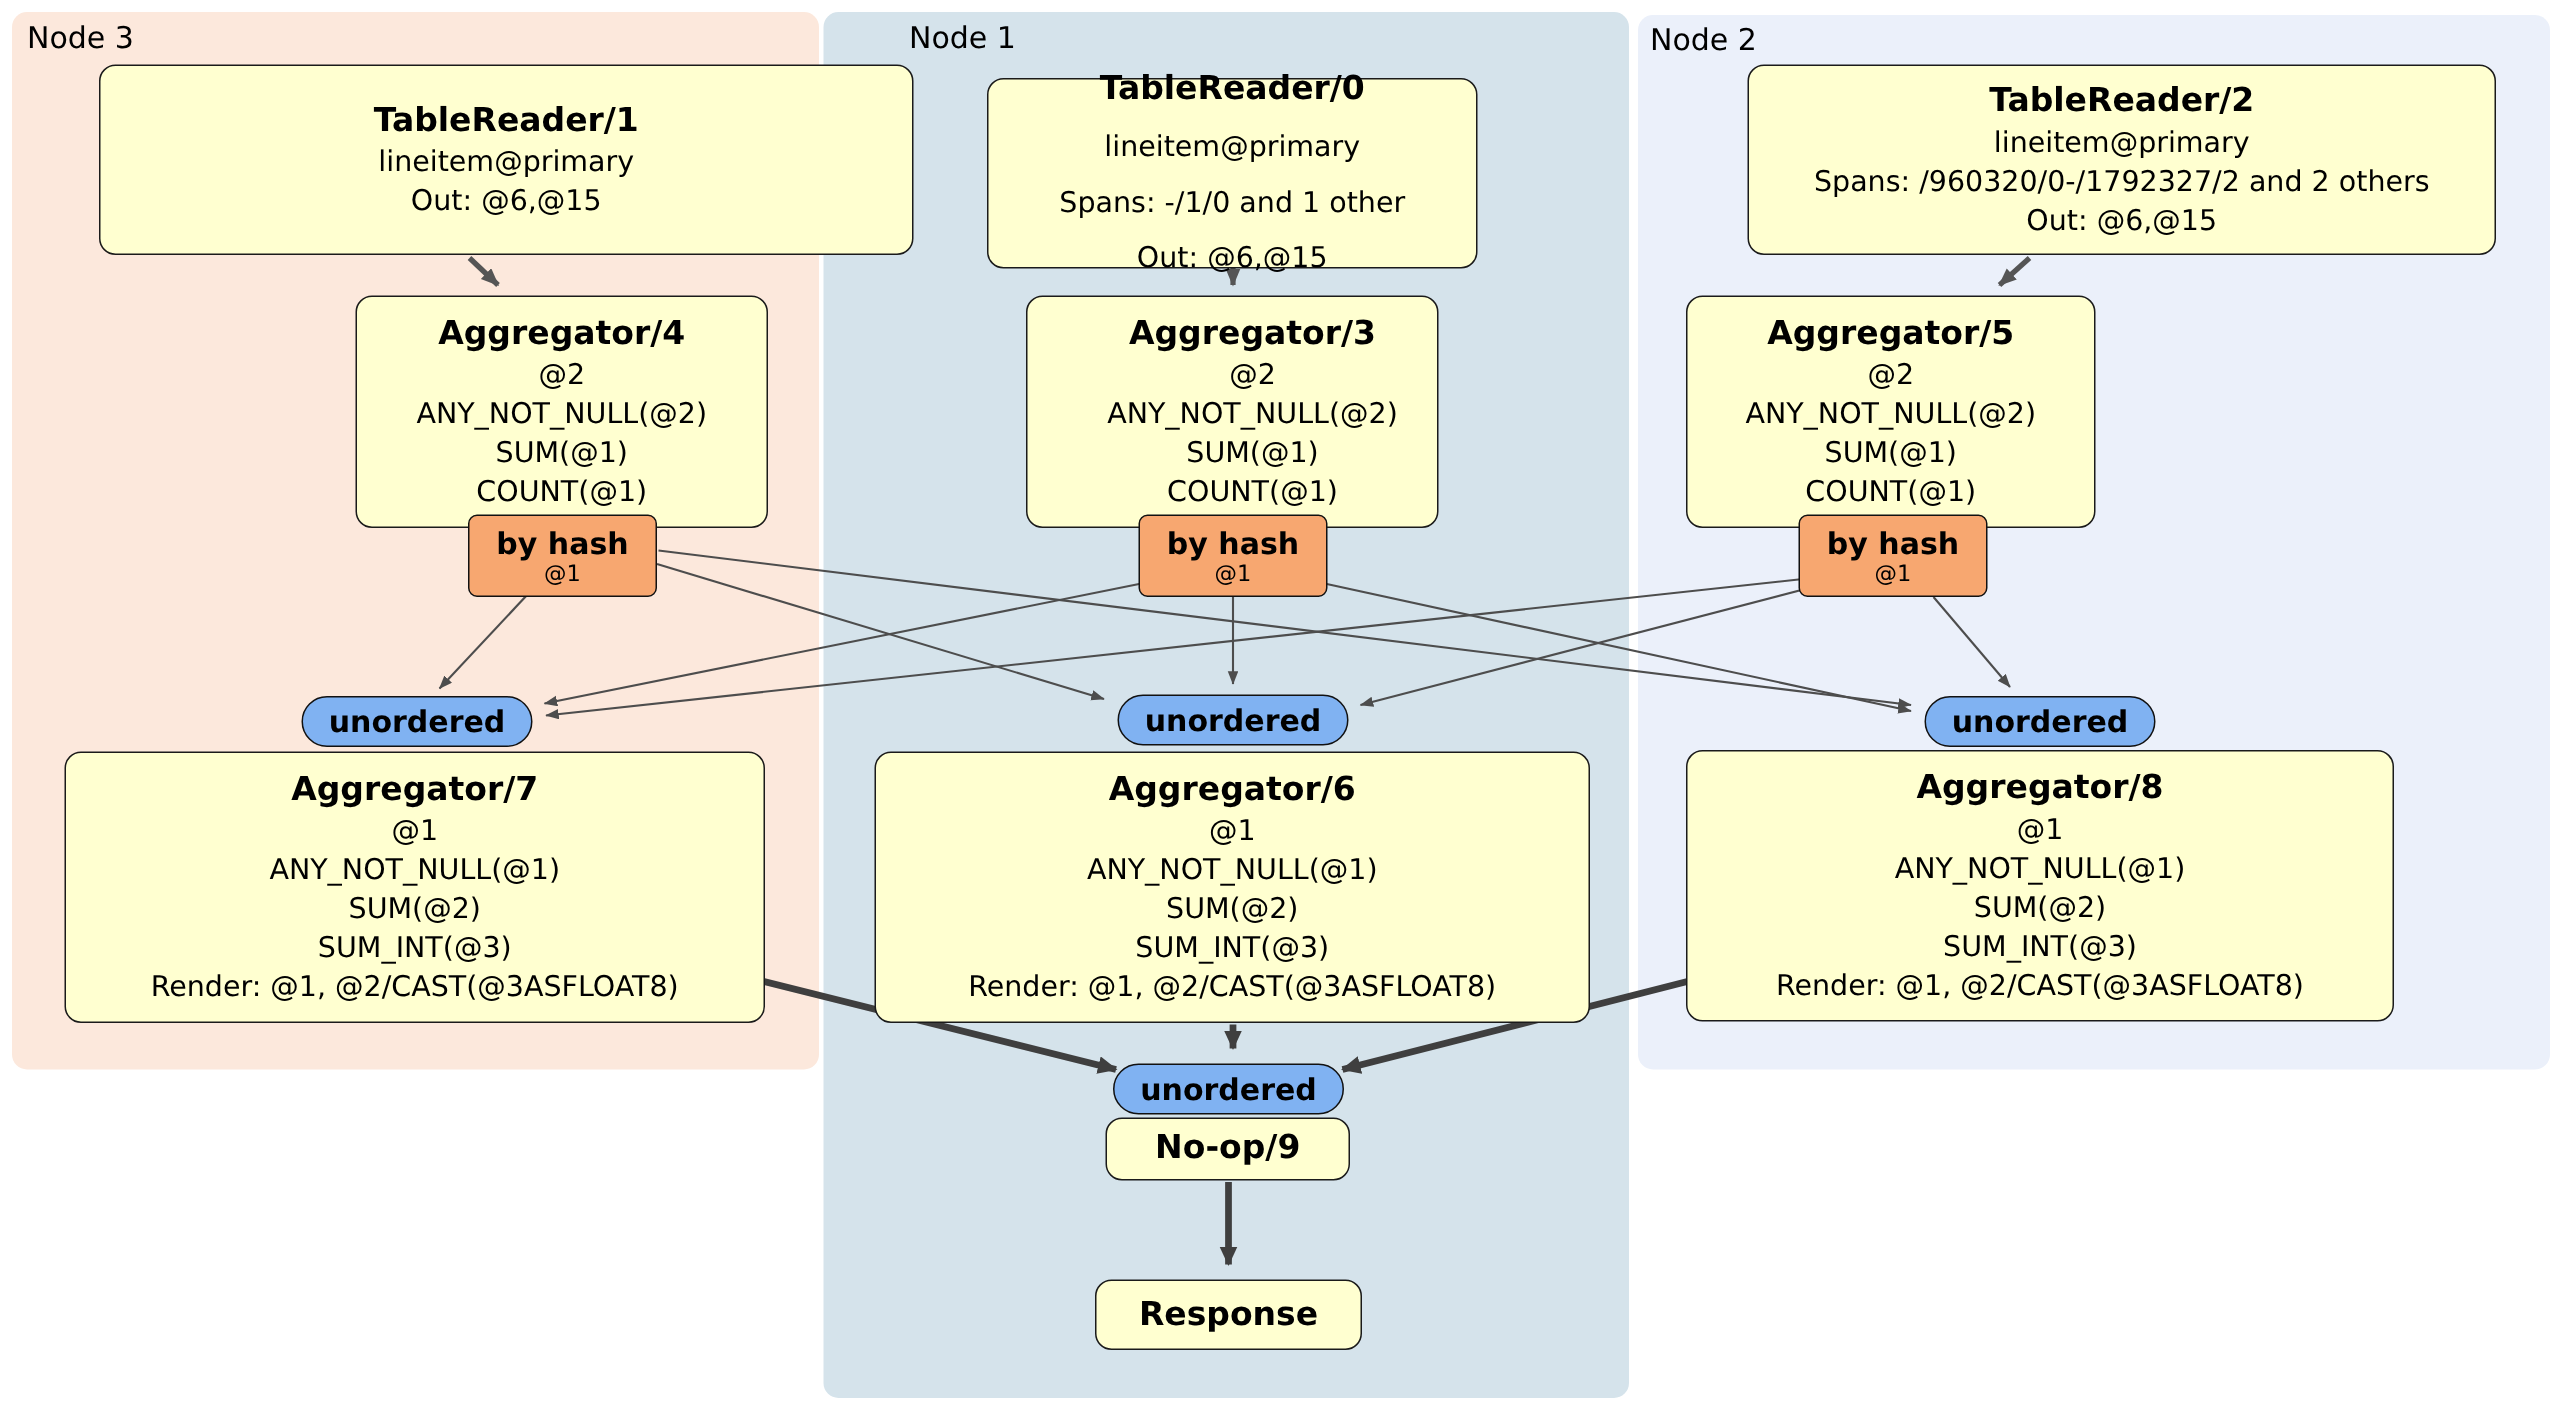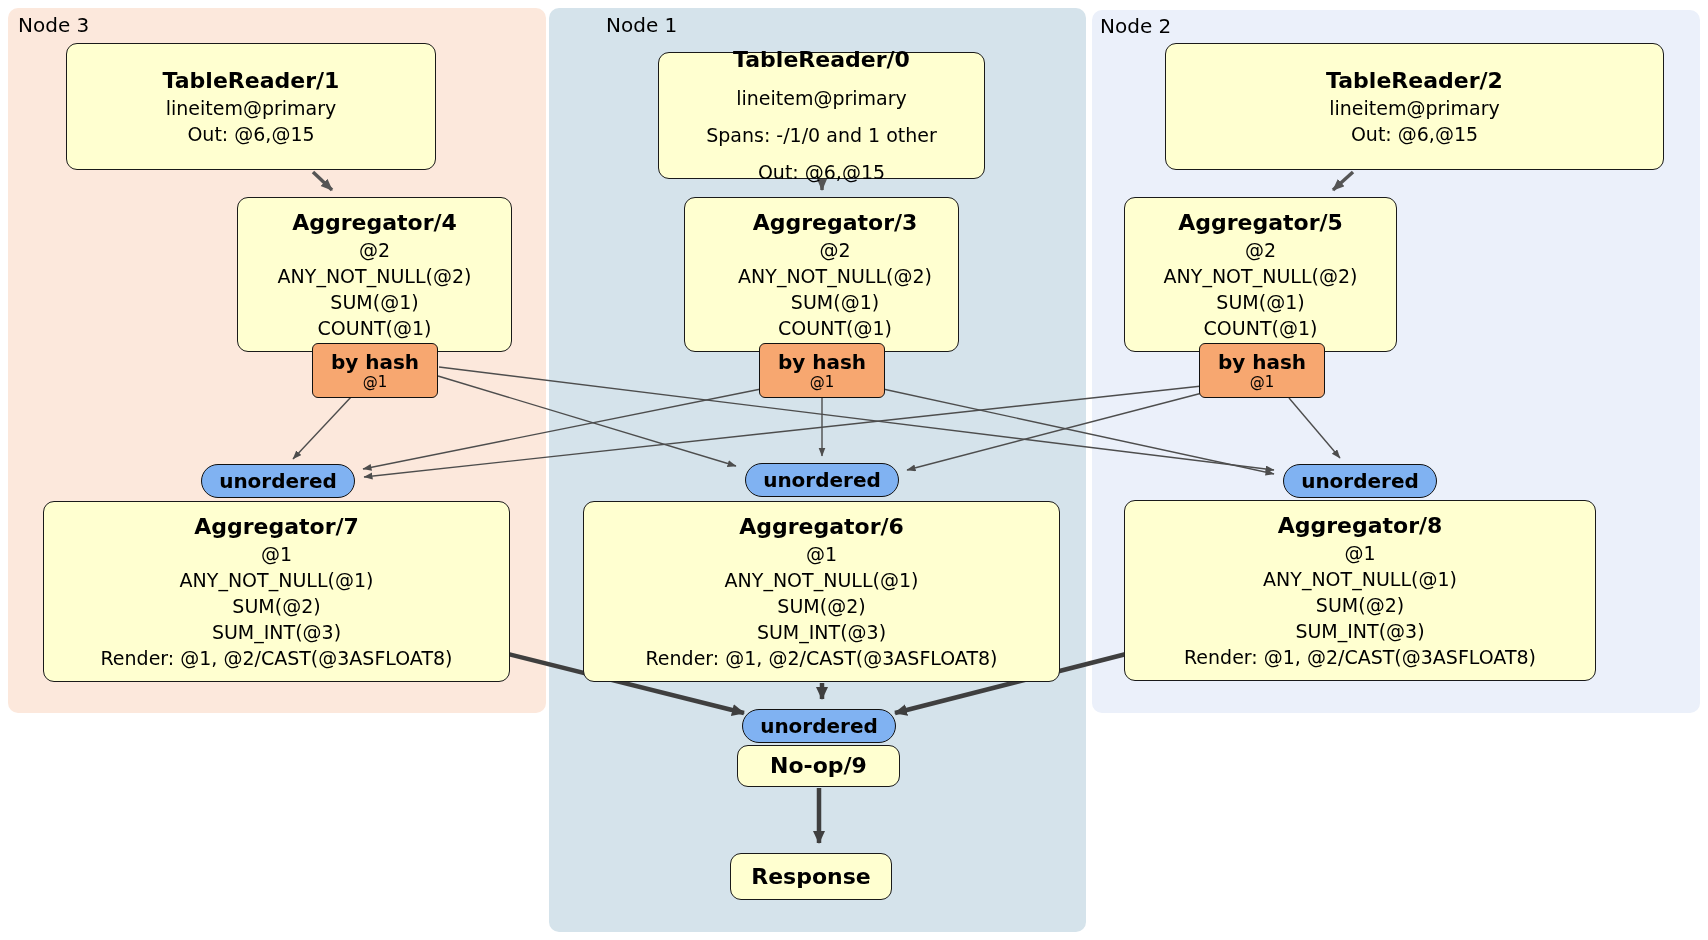--- a/index.html
+++ b/index.html
@@ -68,34 +68,35 @@
     <line x1="1202" y1="386" x2="364" y2="477" stroke="#4d4d4d" stroke-width="1.4" marker-end="url(#m-thin)"></line>
     <line x1="1206" y1="392" x2="907" y2="470" stroke="#4d4d4d" stroke-width="1.4" marker-end="url(#m-thin)"></line>
     <line x1="1289" y1="398" x2="1340" y2="458" stroke="#4d4d4d" stroke-width="1.4" marker-end="url(#m-thin)"></line>
 
     <line x1="500" y1="652" x2="744" y2="713" stroke="#3f3f3f" stroke-width="4.5" marker-end="url(#m-thick)"></line>
     <line x1="822" y1="683" x2="822" y2="699" stroke="#3f3f3f" stroke-width="4.5" marker-end="url(#m-thick)"></line>
     <line x1="1134" y1="652" x2="895" y2="713" stroke="#3f3f3f" stroke-width="4.5" marker-end="url(#m-thick)"></line>
     <line x1="819" y1="788" x2="819" y2="843" stroke="#3f3f3f" stroke-width="4.5" marker-end="url(#m-thick)"></line>
   </svg>
 
-  <div class="proc" style="left:66px;top:43px;width:370px;height:127px;">
+  <div class="proc" style="left:66px;top:43px;width:543px;height:127px;">
     <div class="title">TableReader/1</div>
     <div class="line">lineitem@primary</div>
     <div class="line">Out: @6,@15</div>
   </div>
   <div class="proc" style="left:658px;top:52px;width:327px;height:127px;gap:11px;">
     <div class="title">TableReader/0</div>
     <div class="line">lineitem@primary</div>
     <div class="line">Spans: -/1/0 and 1 other</div>
     <div class="line">Out: @6,@15</div>
   </div>
   <div class="proc" style="left:1165px;top:43px;width:499px;height:127px;">
     <div class="title">TableReader/2</div>
     <div class="line">lineitem@primary</div>
+    <div class="line">Spans: /960320/0-/1792327/2 and 2 others</div>
     <div class="line">Out: @6,@15</div>
   </div>
 
   <div class="proc" style="left:237px;top:197px;width:275px;height:155px;">
     <div class="title">Aggregator/4</div>
     <div class="line">@2</div>
     <div class="line">ANY_NOT_NULL(@2)</div>
     <div class="line">SUM(@1)</div>
     <div class="line">COUNT(@1)</div>
   </div>
@@ -161,17 +162,17 @@
     <div class="line">SUM_INT(@3)</div>
     <div class="line">Render: @1, @2/CAST(@3ASFLOAT8)</div>
   </div>
 
   <div class="stream" style="left:742px;top:709px;width:154px;height:34px;">
     <span>unordered</span>
   </div>
   <div class="proc" style="left:737px;top:745px;width:163px;height:42px;">
     <div class="title">No-op/9</div>
   </div>
-  <div class="proc" style="left:730px;top:853px;width:162px;height:47px;">
+  <div class="proc" style="left:730px;top:853px;width:178px;height:47px;">
     <div class="title">Response</div>
   </div>
 
 </div>
 
 </body></html>

